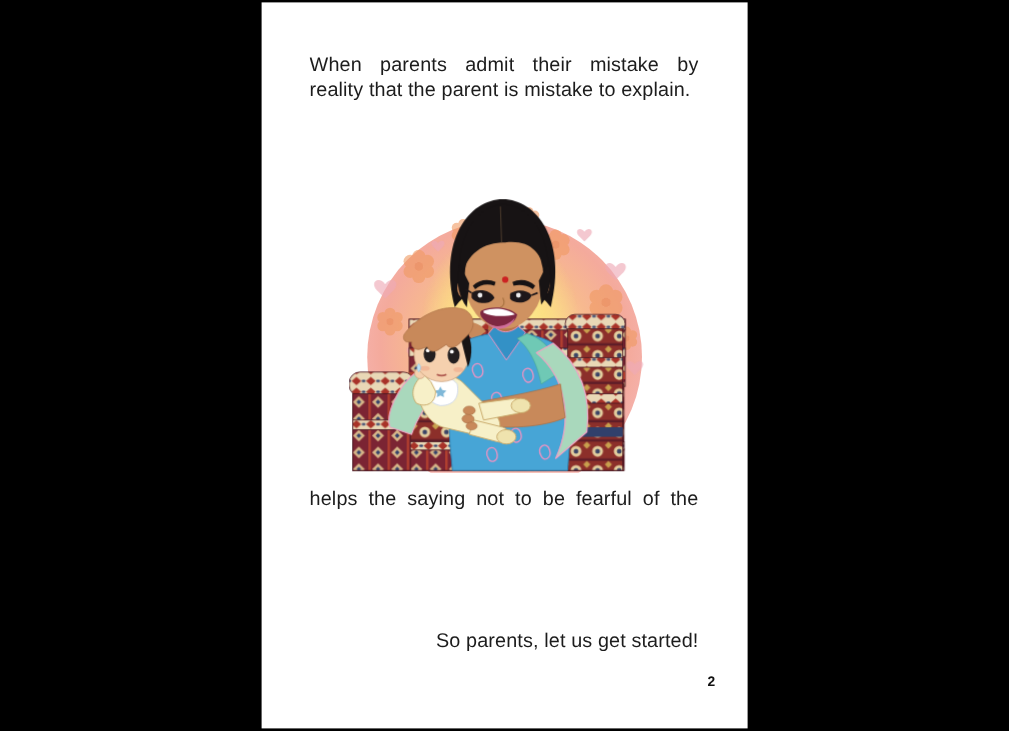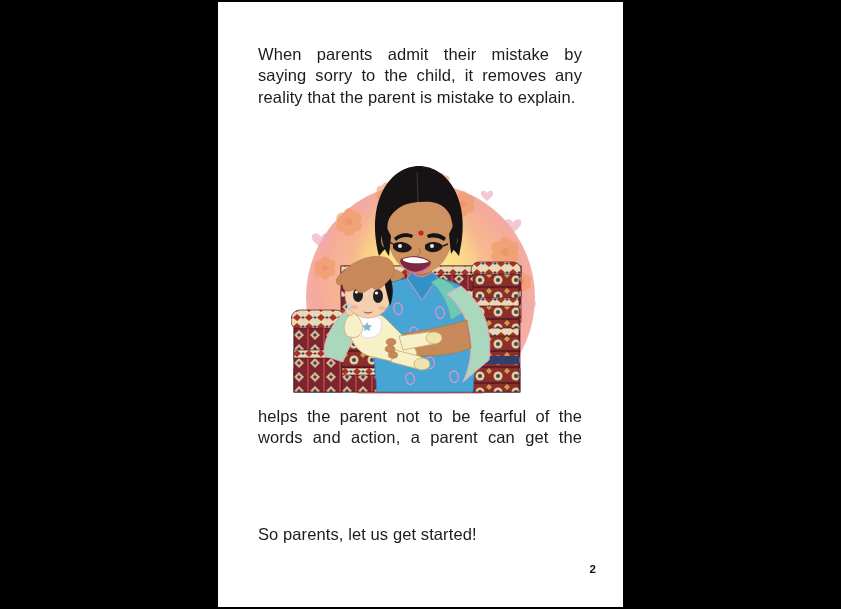--- a/index.html
+++ b/index.html
@@ -7,35 +7,34 @@
          font-family:"Liberation Sans",sans-serif;}
   .page{position:absolute;left:218px;top:2px;width:405px;height:605px;background:#fff;}
   .text-block{position:absolute;left:40px;width:324px;color:#1c1c1c;
               font-size:16.5px;line-height:21.4px;letter-spacing:0.1px;}
   .tline{text-align:justify;text-align-last:justify;white-space:normal;
          overflow:hidden;max-height:21.4px;}
   .tline.last{text-align-last:left;}
   .para1{top:42px;}
   .para2{top:404px;}
   .closing{position:absolute;left:40px;top:522px;width:324px;color:#1c1c1c;
-           font-size:16.5px;line-height:21.4px;letter-spacing:0.1px;}
+           font-size:16.5px;line-height:21.4px;letter-spacing:0.1px;text-align:right;}
   .page-number{position:absolute;right:27px;top:561px;color:#111;
                font-size:11.5px;font-weight:700;}
   .illustration{position:absolute;left:73px;top:158px;width:252px;height:240px;}
   .illustration svg{display:block;width:252px;height:240px;}
 </style>
 </head>
 <body>
 
 <div class="stage">
   <div class="page">
 
     <div class="text-block para1">
         <div class="tline">When parents admit their mistake by</div>
-        <div class="tline">saying sorry to the child, it removes any</div>
         <div class="tline last">reality that the parent is mistake to explain.</div>
       </div>
 
     <div class="illustration" role="img" aria-label="Mother in a blue Indian outfit with mint-green dupatta sits on an ornate maroon couch, patting and cradling her baby; pink circular backdrop with flowers and hearts">
       <svg viewBox="0 0 252 240" xmlns="http://www.w3.org/2000/svg">
         <defs>
           <radialGradient id="bgGrad" cx="50%" cy="46%" r="55%">
             <stop offset="0%" stop-color="#fdf2a2"></stop>
             <stop offset="32%" stop-color="#fbd693"></stop>
             <stop offset="58%" stop-color="#f7b98f"></stop>
@@ -205,21 +204,20 @@
             <path d="M128 88 C130 92 129 95 126 96" stroke="#a5703f" stroke-width="0.9" fill="none"></path>
             <path d="M110 99 C118 95 132 95 140 102 C138 112 124 116 114 108 C110 105 108 101 110 99 Z" fill="#7e2742"></path>
             <path d="M112 99 C120 96 132 97 138 102 C130 104 118 104 112 100.5 Z" fill="#ffffff"></path>
             <path d="M114 109 C122 114 132 112 138 105 C136 112 126 117 118 112 Z" fill="#d06f9c"></path>
           </g>
         </g>
       </svg>
     </div>
 
     <div class="text-block para2">
-        <div class="tline">helps the parent not to be fearful of the</div>
-        <div class="tline">words and action, a parent can get the</div>
+        <div class="tline">helps the saying not to be fearful of the</div>
       </div>
 
     <div class="closing">So parents, let us get started!</div>
 
     <div class="page-number">2</div>
   </div>
 </div>
 
 </body></html>

